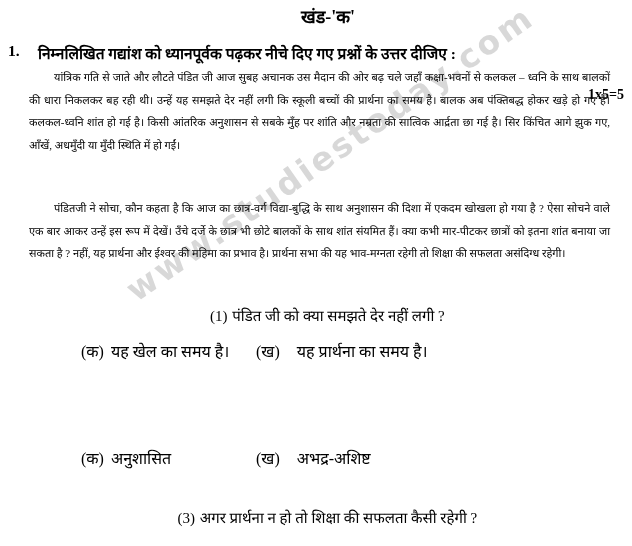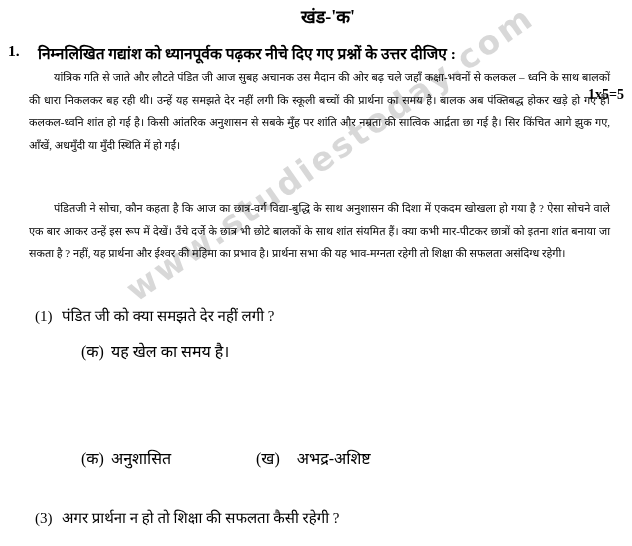--- a/index.html
+++ b/index.html
@@ -67,20 +67,21 @@
     text-indent:25px;
   }
   .para-1 { top:66px; }
   .para-2 { top:197px; }
 
   .subq {
     position:absolute;
     left:35px; width:580px;
     font-size:15px;
     line-height:20px;
+    text-align:center;
   }
   .subq .num { display:inline-block; width:27px; }
   .subq-1 { top:306px; }
   .subq-2 { top:411px; }
   .subq-3 { top:508px; }
 
   .opt-row {
     position:absolute;
     left:6px; width:632px; height:20px;
     font-size:16px;
@@ -117,20 +118,23 @@
   <p class="para para-2">पंडितजी ने सोचा, कौन कहता है कि आज का छात्र-वर्ग विद्या-बुद्धि के साथ अनुशासन की दिशा में एकदम खोखला हो गया है ?  ऐसा सोचने वाले एक बार आकर उन्हें इस रूप में देखें।  उँचे दर्जे के छात्र भी छोटे बालकों के साथ शांत संयमित हैं।  क्या कभी मार-पीटकर छात्रों को इतना शांत बनाया जा सकता है ? नहीं, यह प्रार्थना और ईश्वर की महिमा का प्रभाव है।  प्रार्थना सभा की यह भाव-मग्नता रहेगी तो शिक्षा की सफलता असंदिग्ध रहेगी।</p>
 
   <div class="subq subq-1">
     <span class="num">(1)</span><span>पंडित जी को क्या समझते देर नहीं लगी ?</span>
   </div>
 
   <div class="opt-row opt-row-1a">
     <span class="opt opt-a">
       <span class="lbl">(क)</span><span class="txt">यह खेल का समय है।</span>
     </span>
+    <span class="opt opt-b">
+      <span class="lbl">(ख)</span><span class="txt">यह प्रार्थना का समय है।</span>
+    </span>
   </div>
 
 
 
   <div class="opt-row opt-row-2a">
     <span class="opt opt-b">
       <span class="lbl">(ख)</span><span class="txt">अभद्र-अशिष्ट</span>
     </span>
     <span class="opt opt-a">
       <span class="lbl">(क)</span><span class="txt">अनुशासित</span>

